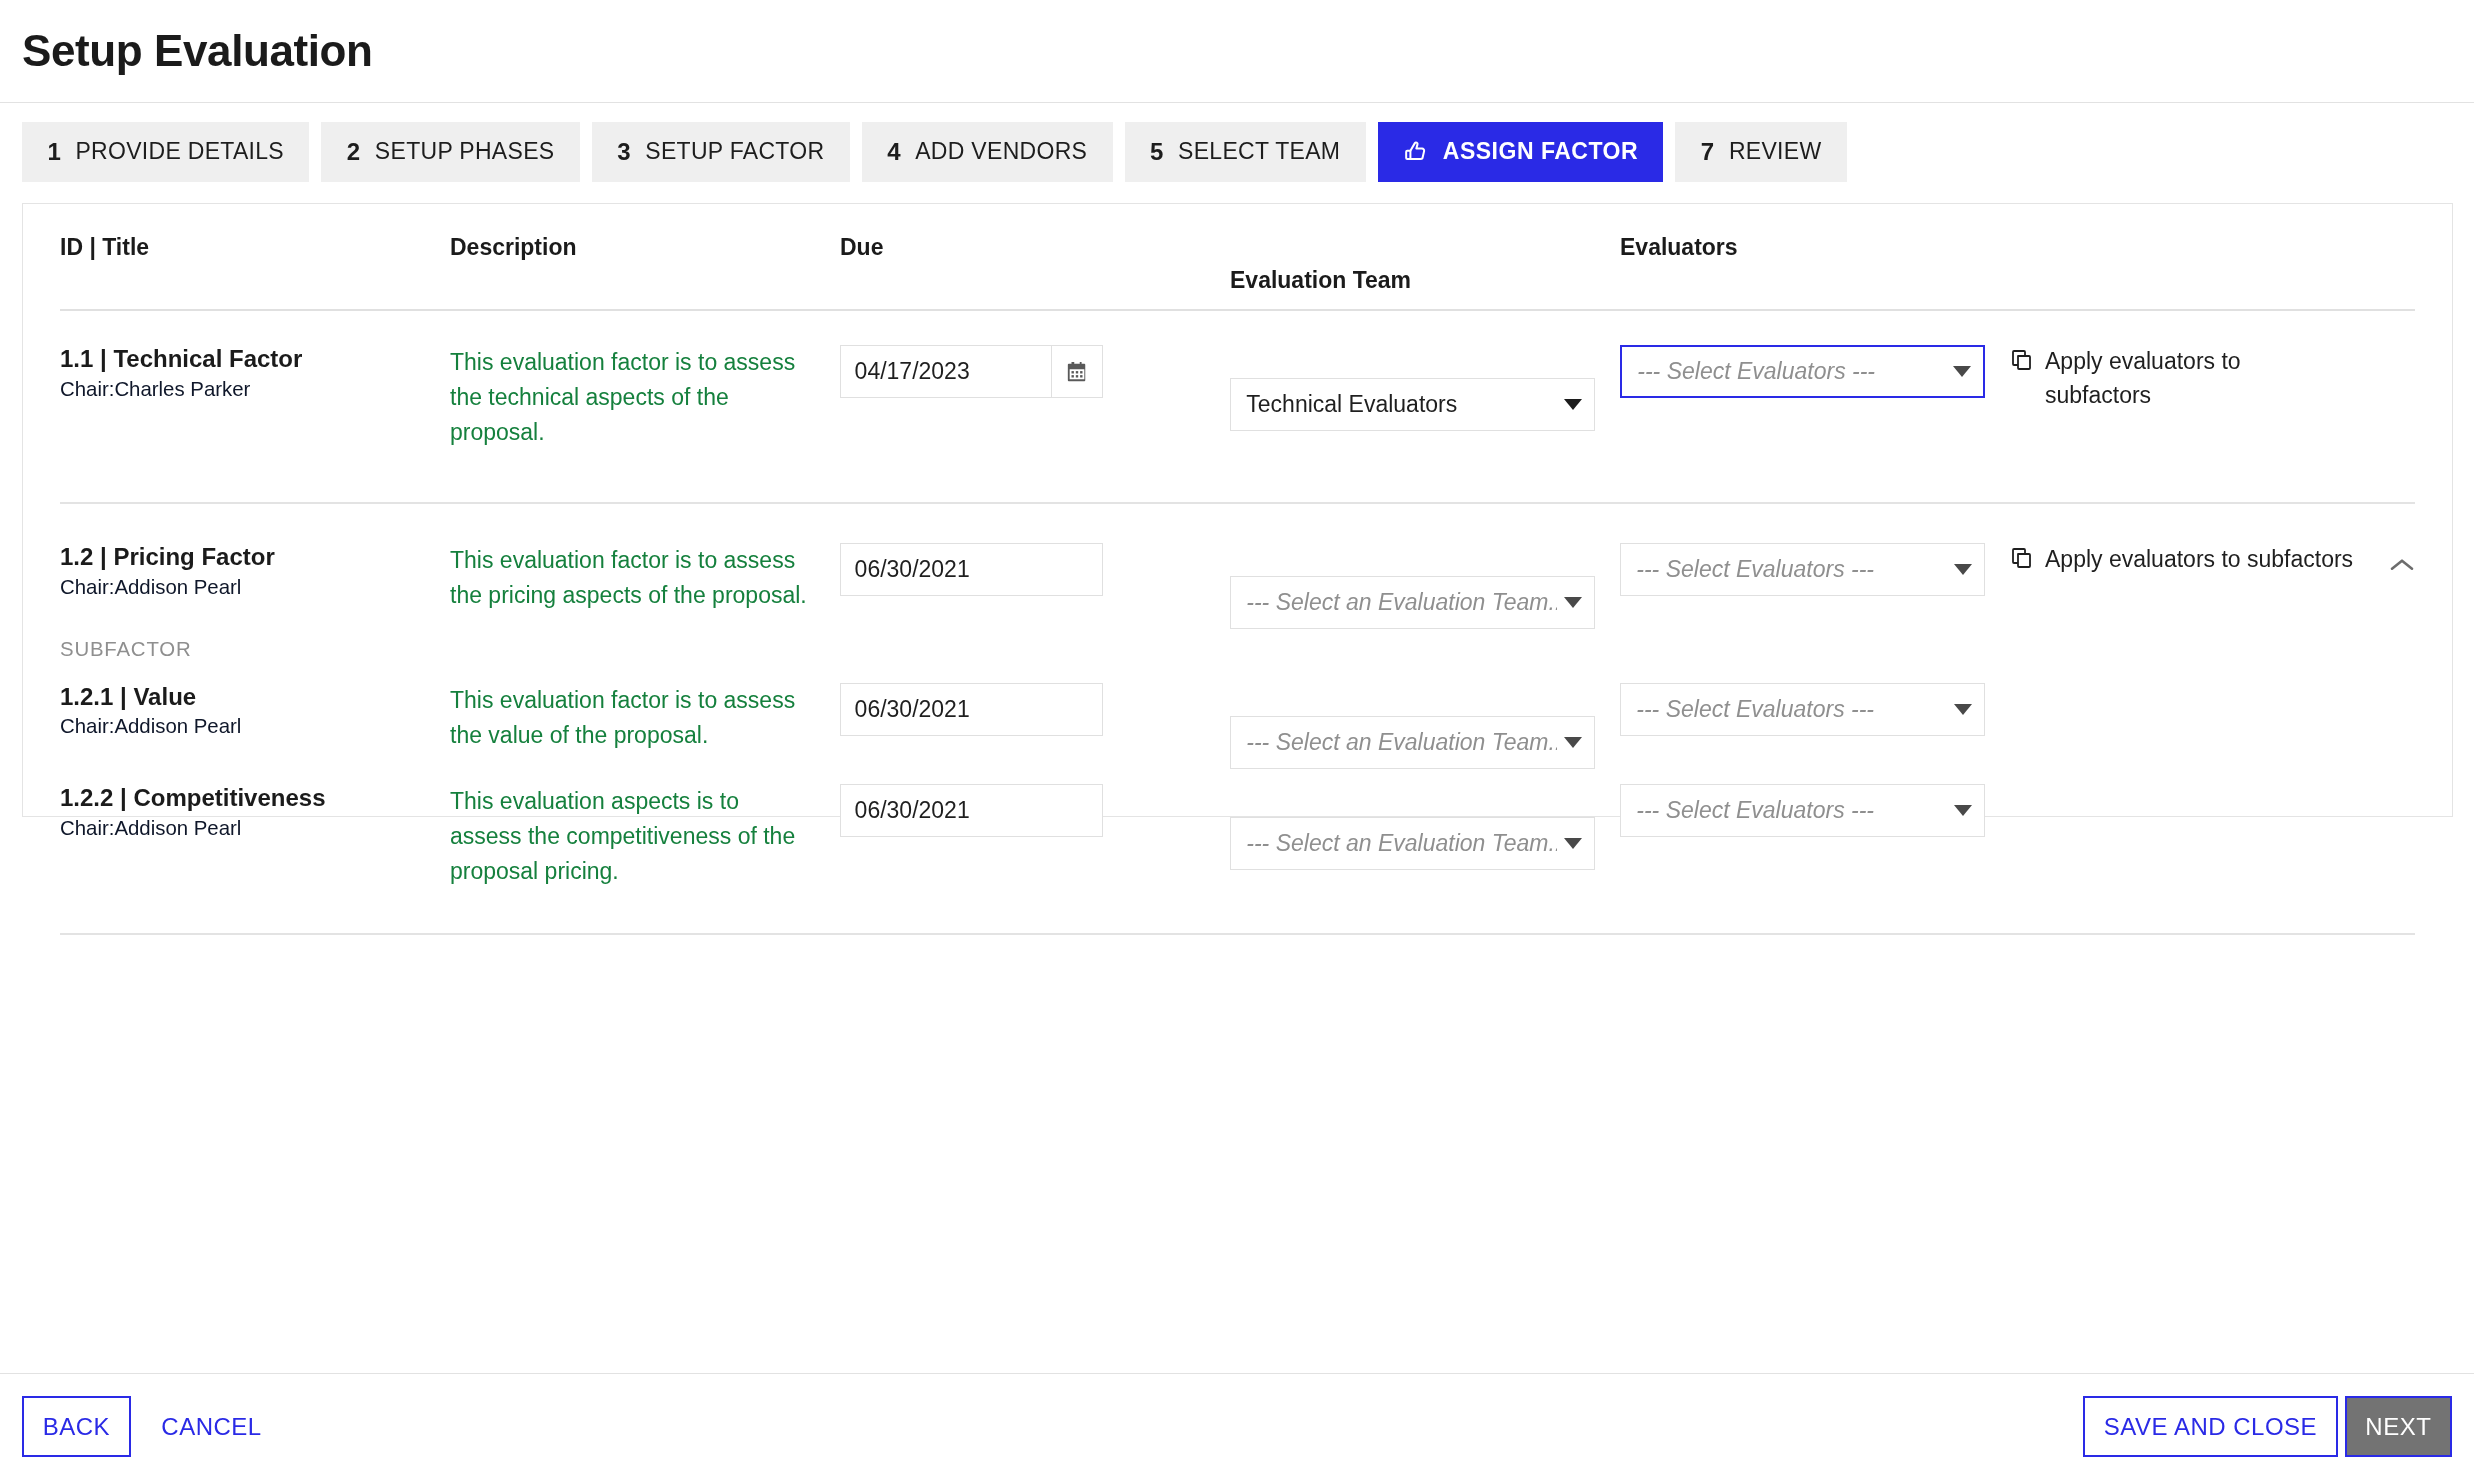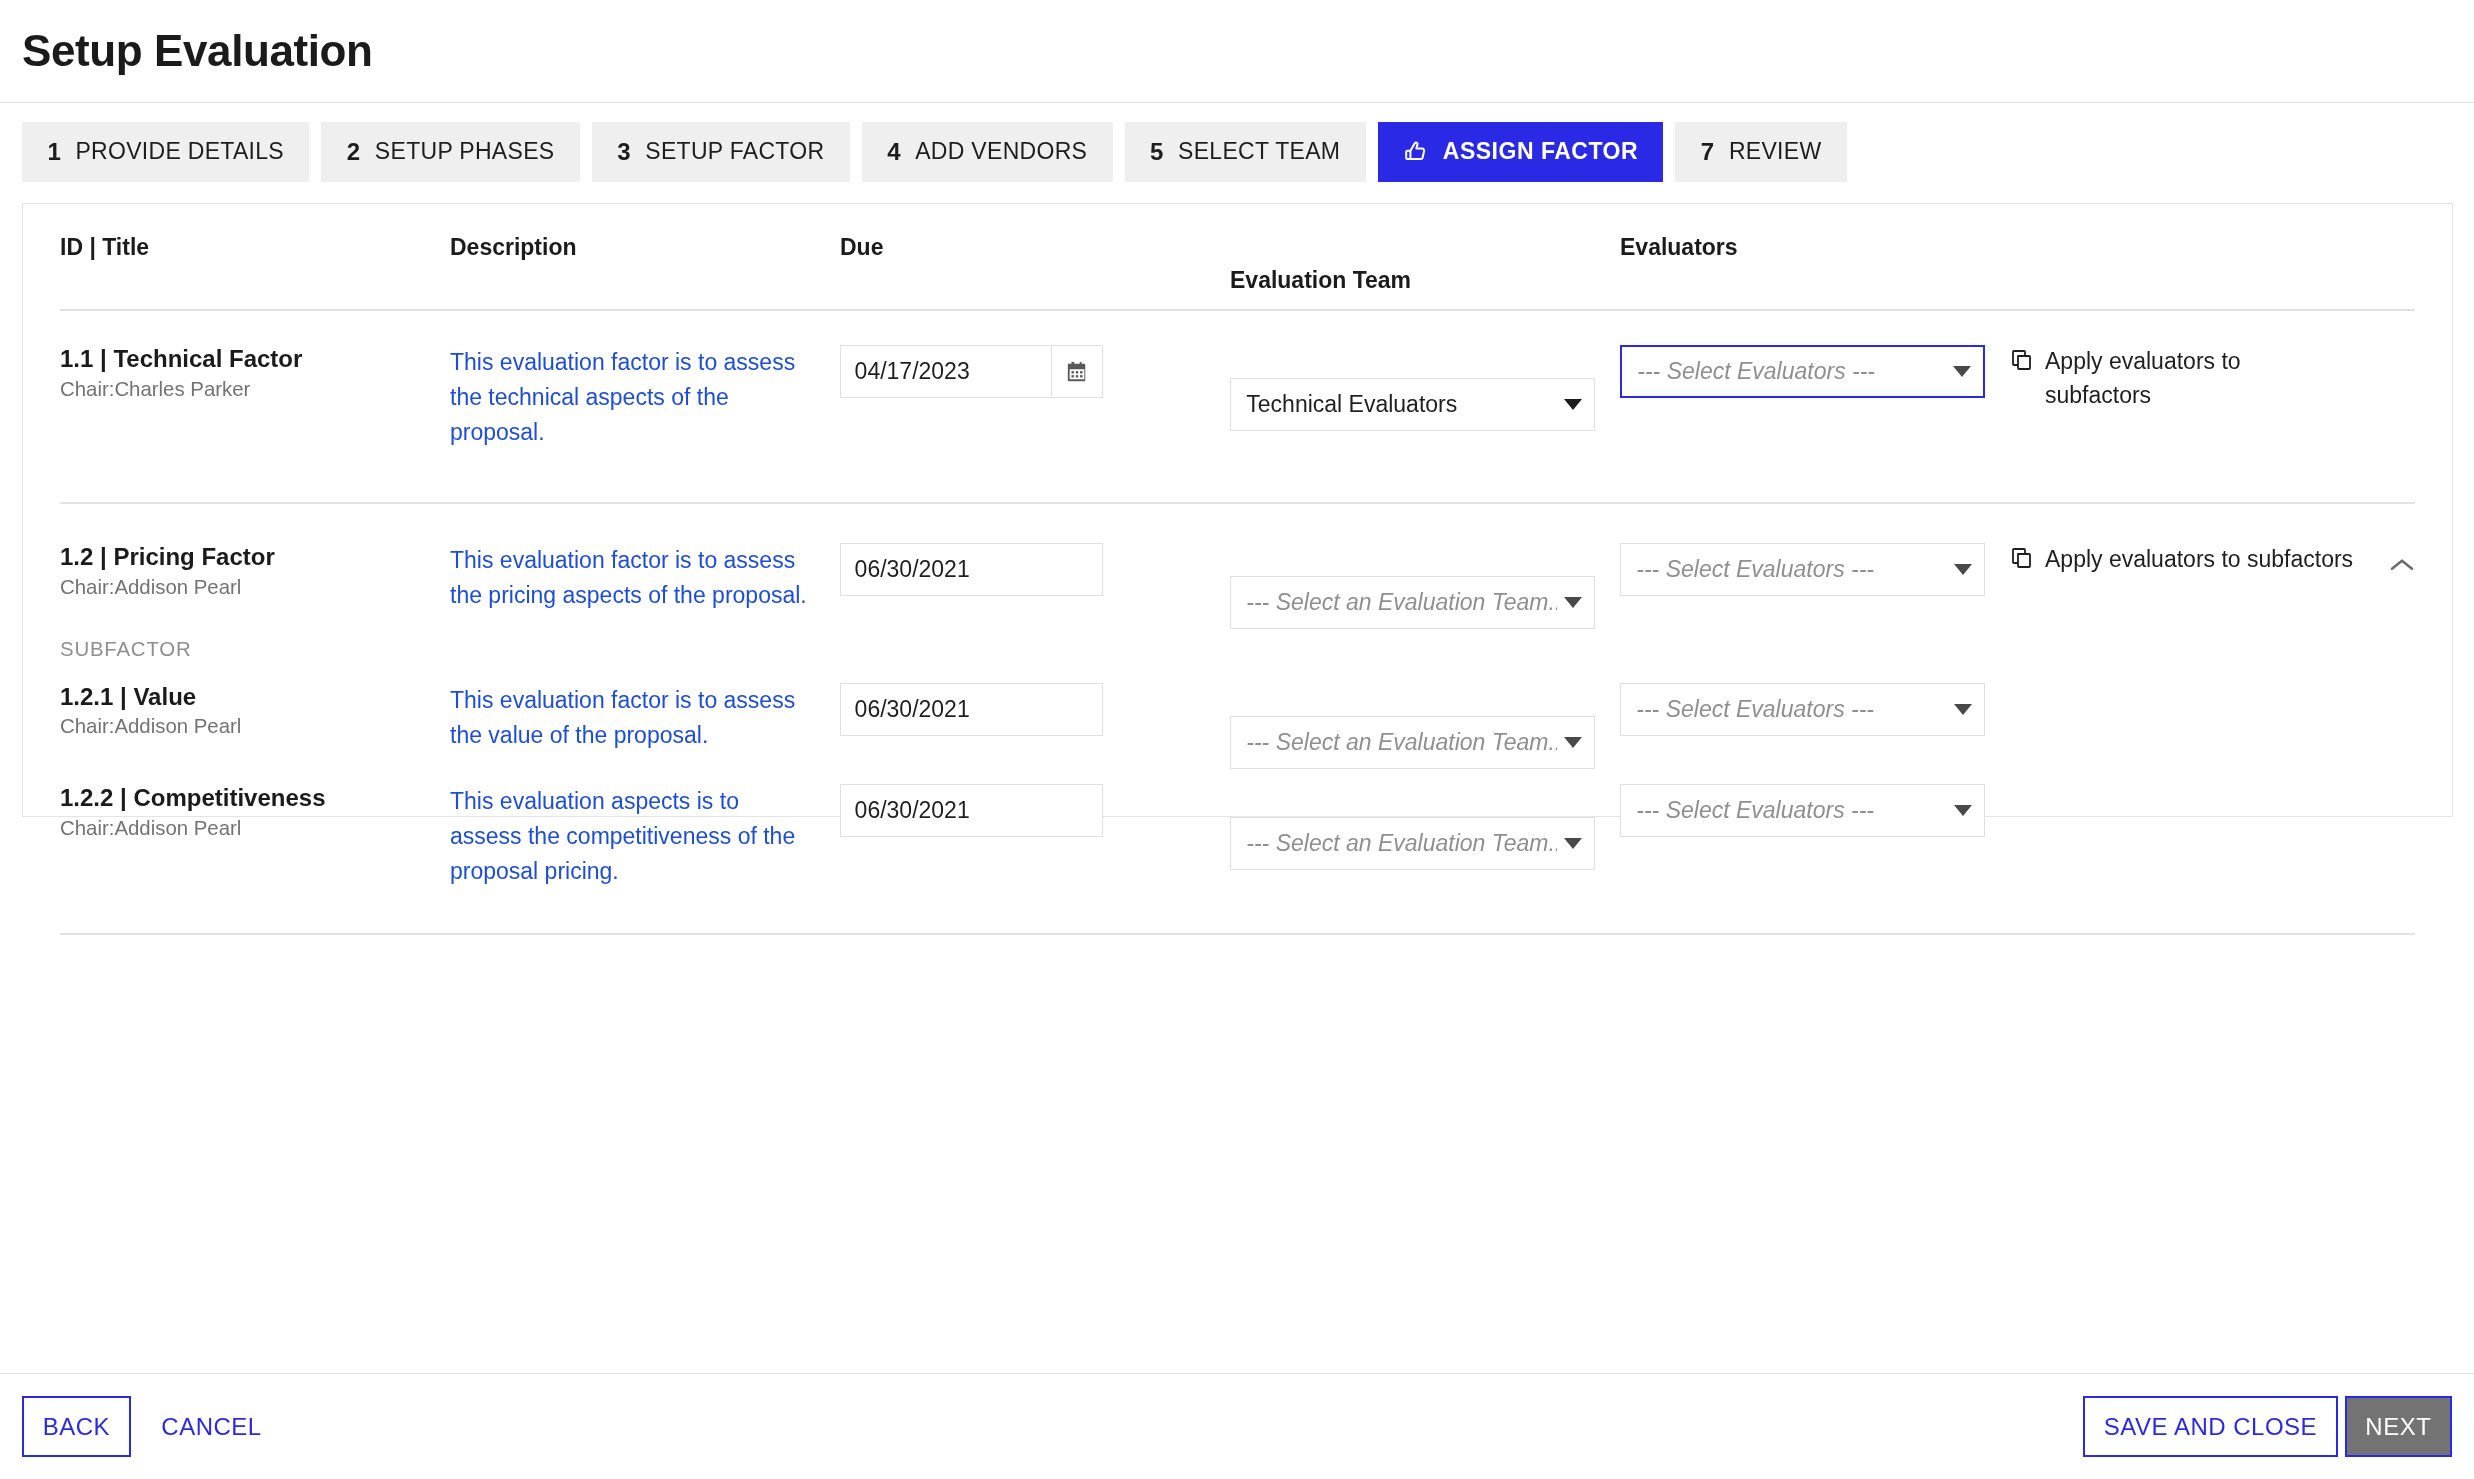--- a/index.html
+++ b/index.html
@@ -101,27 +101,27 @@
   .row.sub2 { padding-top: 15.3px; }
 
   .fid {
     font-size: 24px;
     font-weight: bold;
     color: #1b1b1b;
     line-height: 1.15;
   }
   .fchair {
     font-size: 20.4px;
-    color: #737373;
+    color: #0f172a;
     margin-top: 5.1px;
   }
   .desc {
     font-size: 23px;
     line-height: 1.52;
-    color: #1d4ed8;
+    color: #15803d;
     max-width: 366px;
   }
 
   
   .date-wrap { display: flex; }
   .date-box {
     width: 212px;
     height: 53px;
     border: 1.7px solid #e0e0e0;
     background: #fff;

